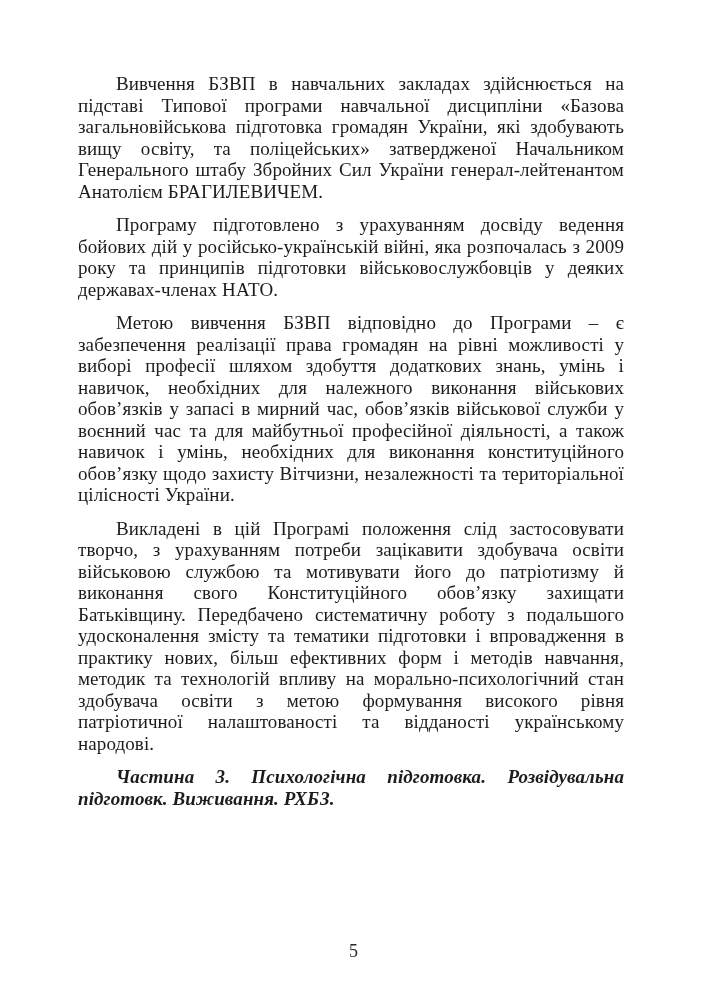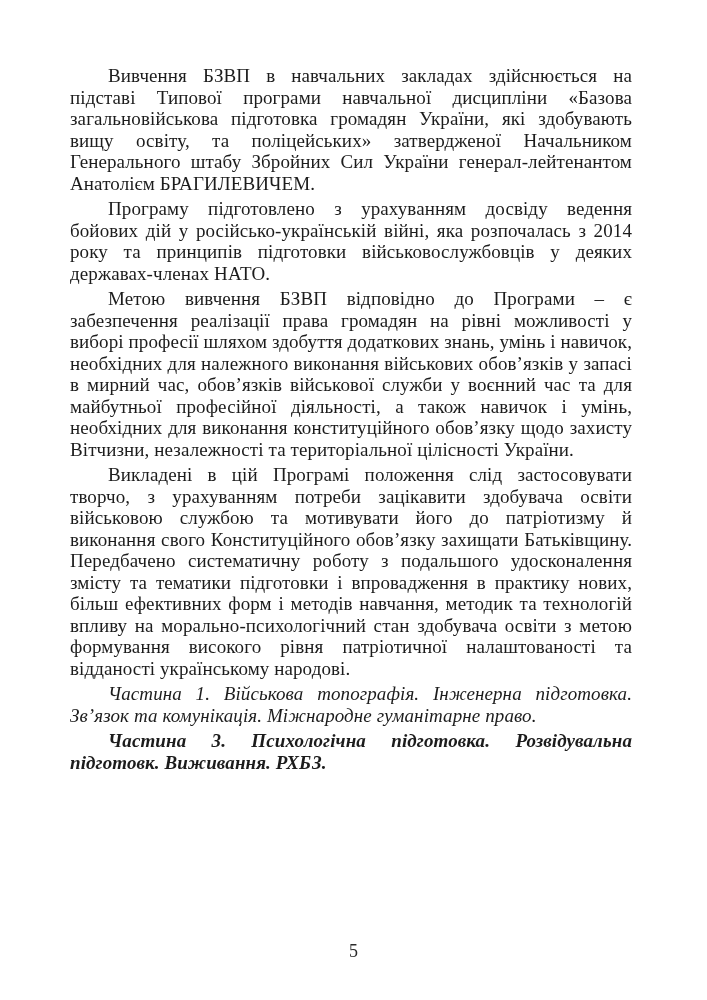--- a/index.html
+++ b/index.html
@@ -16,21 +16,21 @@
     font-family: "Liberation Serif", "DejaVu Serif", serif;
     color: #1c1c1c;
   }
   .content {
     position: absolute;
     top: 61px;
     left: 66px;
     width: 570px;
   }
   .content p {
-    margin: 4px;
+    margin: 12px;
     padding: 0;
     font-size: 19px;
     line-height: 21.5px;
     text-align: justify;
     text-indent: 38px;
     letter-spacing: 0.1px;
   }
   .content p.italic {
     font-style: italic;
   }
@@ -48,20 +48,19 @@
     line-height: 22px;
     color: #2a2a2a;
   }
 </style>
 </head>
 <body>
 
 <div class="page">
   <div class="content">
     <p class="normal">Вивчення БЗВП в навчальних закладах здійснюється на підставі Типової програми навчальної дисципліни «Базова загальновійськова підготовка громадян України, які здобувають вищу освіту, та поліцейських» затвердженої Начальником Генерального штабу Збройних Сил України генерал-лейтенантом Анатолієм БРАГИЛЕВИЧЕМ.</p>
-    <p class="normal">Програму підготовлено з урахуванням досвіду ведення бойових дій у російсько-українській війні, яка розпочалась з 2014 року та принципів підготовки військовослужбовців у деяких державах-членах НАТО.</p>
+    <p class="normal">Програму підготовлено з урахуванням досвіду ведення бойових дій у російсько-українській війні, яка розпочалась з 2009 року та принципів підготовки військовослужбовців у деяких державах-членах НАТО.</p>
     <p class="normal">Метою вивчення БЗВП відповідно до Програми – є забезпечення реалізації права громадян на рівні можливості у виборі професії шляхом здобуття додаткових знань, умінь і навичок, необхідних для належного виконання військових обов’язків у запасі в мирний час, обов’язків військової служби у воєнний час та для майбутньої професійної діяльності, а також навичок і умінь, необхідних для виконання конституційного обов’язку щодо захисту Вітчизни, незалежності та територіальної цілісності України.</p>
     <p class="normal">Викладені в цій Програмі положення слід застосовувати творчо, з урахуванням потреби зацікавити здобувача освіти військовою службою та мотивувати його до патріотизму й виконання свого Конституційного обов’язку захищати Батьківщину. Передбачено систематичну роботу з подальшого удосконалення змісту та тематики підготовки і впровадження в практику нових, більш ефективних форм і методів навчання, методик та технологій впливу на морально-психологічний стан здобувача освіти з метою формування високого рівня патріотичної налаштованості та відданості українському народові.</p>
-    <p class="italic">Частина 1. Військова топографія. Інженерна підготовка. Зв’язок та комунікація. Міжнародне гуманітарне право.</p>
     <p class="bold-italic">Частина 3. Психологічна підготовка. Розвідувальна підготовк. Виживання. РХБЗ.</p>
   </div>
   <div class="footer">5</div>
 </div>
 
 </body></html>

